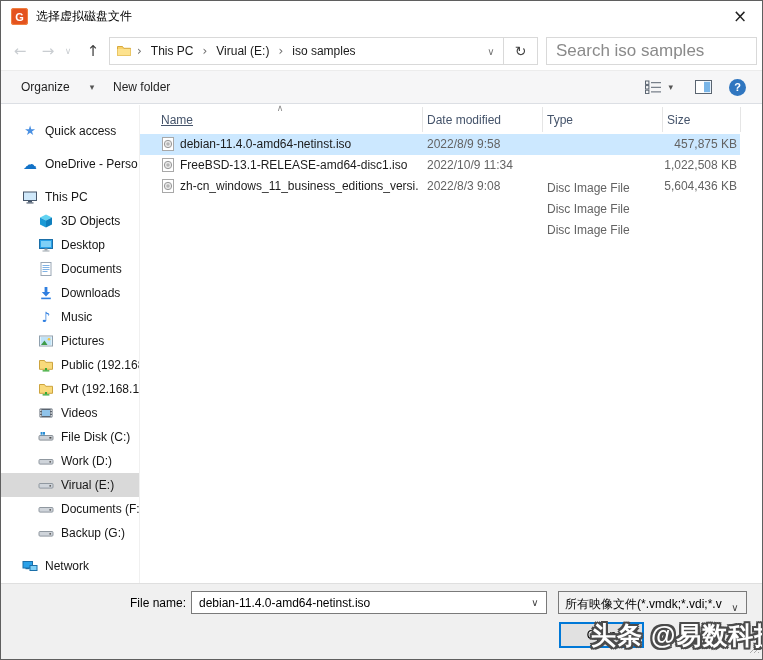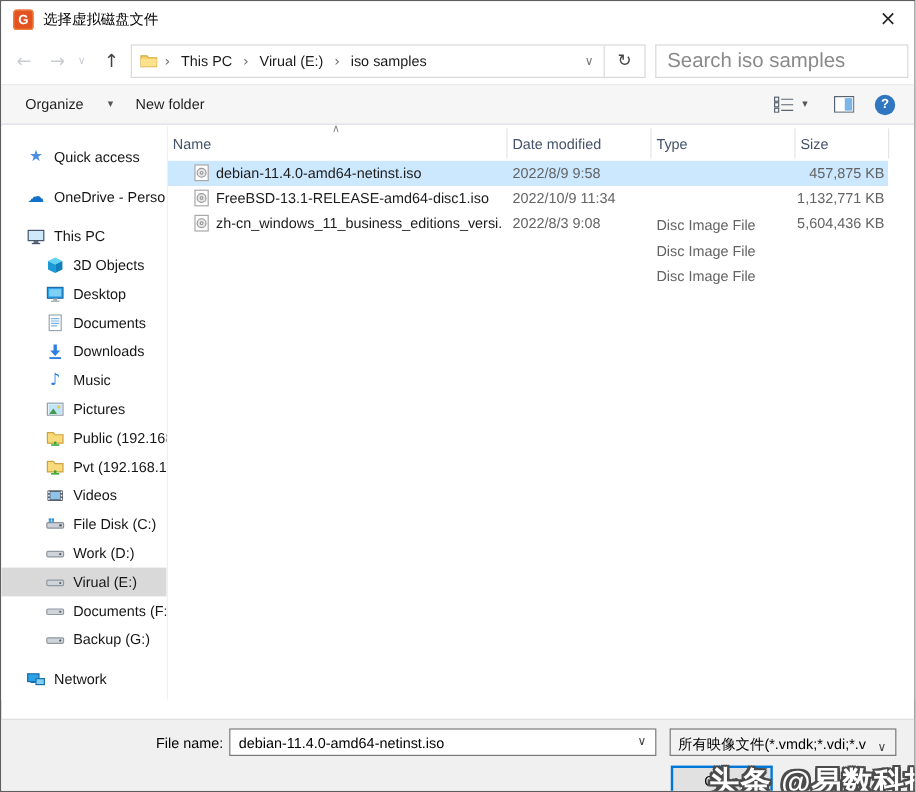--- a/index.html
+++ b/index.html
@@ -59,21 +59,21 @@
   .sort-caret{position:absolute;top:-2px;left:128px;width:24px;text-align:center;color:#888;font-size:9px;}
   .rows{position:absolute;top:29px;left:0;}
   .frow{position:relative;height:21px;width:600px;cursor:pointer;}
   .frow.selected{background:#cce8ff;}
   .frow .icon{position:absolute;left:20px;top:2px;width:16px;height:16px;}
   .fname{position:absolute;left:40px;top:3px;width:238px;white-space:nowrap;overflow:hidden;color:#1c1c1c;}
   .fdate{position:absolute;left:287px;top:3px;color:#636363;}
   .ftype{position:absolute;left:407px;top:3px;color:#636363;margin-top:44px;}
   .fsize{position:absolute;left:497px;top:3px;width:100px;text-align:right;color:#636363;}
   
-  .footer{position:absolute;left:0;right:0;bottom:0;height:60px;box-sizing:border-box;background:#f0f0f0;border-top:1px solid #dfdfdf;}
+  .footer{position:absolute;left:0;right:0;bottom:0;height:76px;box-sizing:border-box;background:#f0f0f0;border-top:1px solid #dfdfdf;}
   .fn-label{position:absolute;left:100px;top:12px;width:85px;text-align:right;color:#000;}
   .fn-combo{position:absolute;left:190px;top:7px;width:356px;height:23px;box-sizing:border-box;border:1px solid #7a7a7a;
     background:#fff;display:flex;align-items:center;}
   .fn-combo .val{flex:1;padding-left:7px;white-space:nowrap;overflow:hidden;color:#000;}
   .combo-chevron{width:22px;text-align:center;color:#444;font-size:10px;cursor:pointer;}
   .ft-combo{position:absolute;left:557px;top:7px;width:189px;height:23px;box-sizing:border-box;border:1px solid #7a7a7a;
     background:#f2f2f2;display:flex;align-items:flex-end;cursor:pointer;}
   .ft-combo .val{flex:1;padding-left:6px;white-space:nowrap;overflow:hidden;color:#000;}
   .open-btn{position:absolute;left:558px;top:38px;width:85px;height:26px;box-sizing:border-box;background:#e1e1e1;
     border:2px solid #0078d7;display:flex;align-items:center;justify-content:center;color:#000;cursor:pointer;}
@@ -339,21 +339,21 @@
             <rect x="8" y="7.5" width="7" height="5" fill="#7fd0f7" stroke="#1b6fa8"></rect>
           </svg>
         </span>
         <span>Network</span>
       </div>
     </div>
 
   <div class="list">
     <div class="list-header">
       <span class="sort-caret glyph">∧</span>
-      <span class="hcell" style="left:4px;">Name</span>
+      <span class="hcell" style="left:21px;text-decoration:underline;">Name</span>
       <span class="hcell" style="left:287px;">Date modified</span>
       <span class="hcell" style="left:407px;">Type</span>
       <span class="hcell" style="left:527px;">Size</span>
       <span class="hdiv" style="left:282px;"></span>
       <span class="hdiv" style="left:402px;"></span>
       <span class="hdiv" style="left:522px;"></span>
       <span class="hdiv" style="left:600px;"></span>
     </div>
     <div class="rows" id="rows">
         <div class="frow selected">
@@ -373,21 +373,21 @@
           <span class="icon" style="display: flex; align-items: center; justify-content: center;">
             <svg width="16" height="16" viewBox="0 0 16 16">
               <rect x="2.5" y="1.5" width="11" height="13" fill="#fff" stroke="#a8a8a8"></rect>
               <circle cx="8" cy="8" r="3.7" fill="#e6e6e6" stroke="#9a9a9a"></circle>
               <circle cx="8" cy="8" r="1.1" fill="#fff" stroke="#9a9a9a"></circle>
             </svg>
           </span>
           <span class="fname">FreeBSD-13.1-RELEASE-amd64-disc1.iso</span>
           <span class="fdate">2022/10/9 11:34</span>
           <span class="ftype">Disc Image File</span>
-          <span class="fsize">1,132,771 KB</span>
+          <span class="fsize">1,022,508 KB</span>
         </div>
         <div class="frow">
           <span class="icon" style="display: flex; align-items: center; justify-content: center;">
             <svg width="16" height="16" viewBox="0 0 16 16">
               <rect x="2.5" y="1.5" width="11" height="13" fill="#fff" stroke="#a8a8a8"></rect>
               <circle cx="8" cy="8" r="3.7" fill="#e6e6e6" stroke="#9a9a9a"></circle>
               <circle cx="8" cy="8" r="1.1" fill="#fff" stroke="#9a9a9a"></circle>
             </svg>
           </span>
           <span class="fname">zh-cn_windows_11_business_editions_versi...</span>

